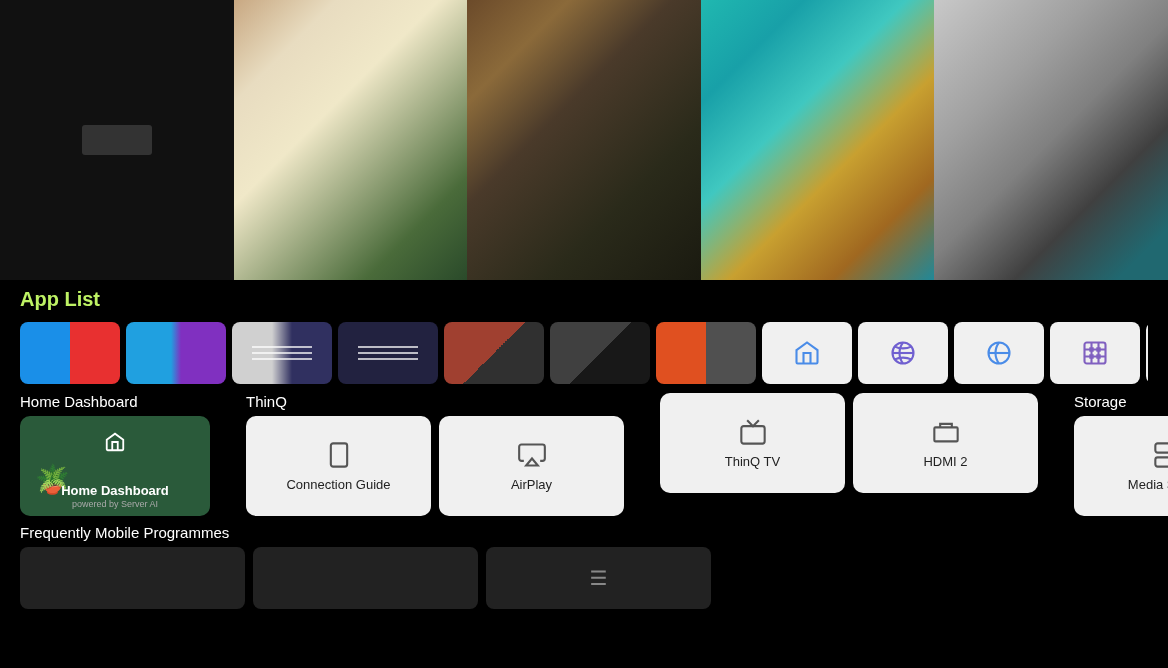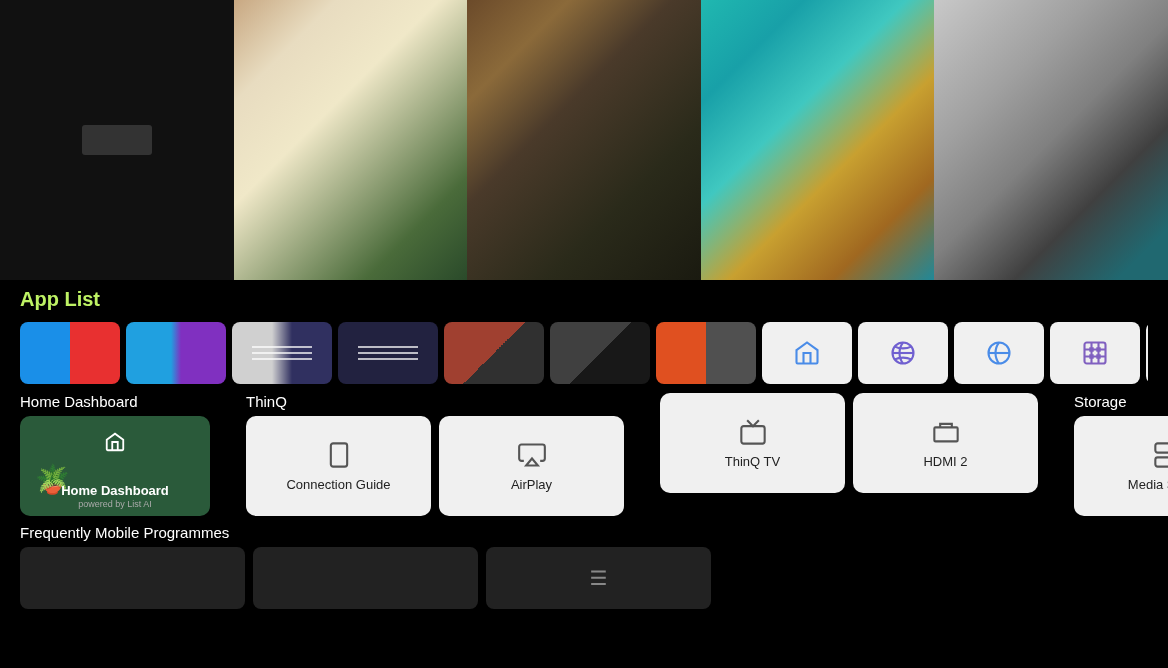--- a/index.html
+++ b/index.html
@@ -340,21 +340,21 @@
       <div class="tiles-row">
         <div class="home-dashboard-tile">
           <span class="hd-plant">🪴</span>
           <div class="hd-icon">
             <svg width="22" height="22" viewBox="0 0 24 24" fill="none" stroke="#fff" stroke-width="2">
               <path d="M3 9.5L12 3l9 6.5V20a1 1 0 01-1 1H4a1 1 0 01-1-1V9.5z"></path>
               <path d="M9 21V12h6v9"></path>
             </svg>
           </div>
           <div class="hd-label">Home Dashboard</div>
-          <div class="hd-sublabel">powered by List AI</div>
+          <div class="hd-sublabel">powered by Server AI</div>
         </div>
       </div>
     </div>
 
     <div class="section-block" style="margin-left:16px;">
       <div class="section-group-title">ThinQ</div>
       <div class="tiles-row">
         <div class="content-tile tile-medium">
           <svg class="icon-svg" viewBox="0 0 24 24" fill="none" stroke="#555" stroke-width="1.8">
             <rect x="5" y="2" width="14" height="20" rx="2" ry="2"></rect>

